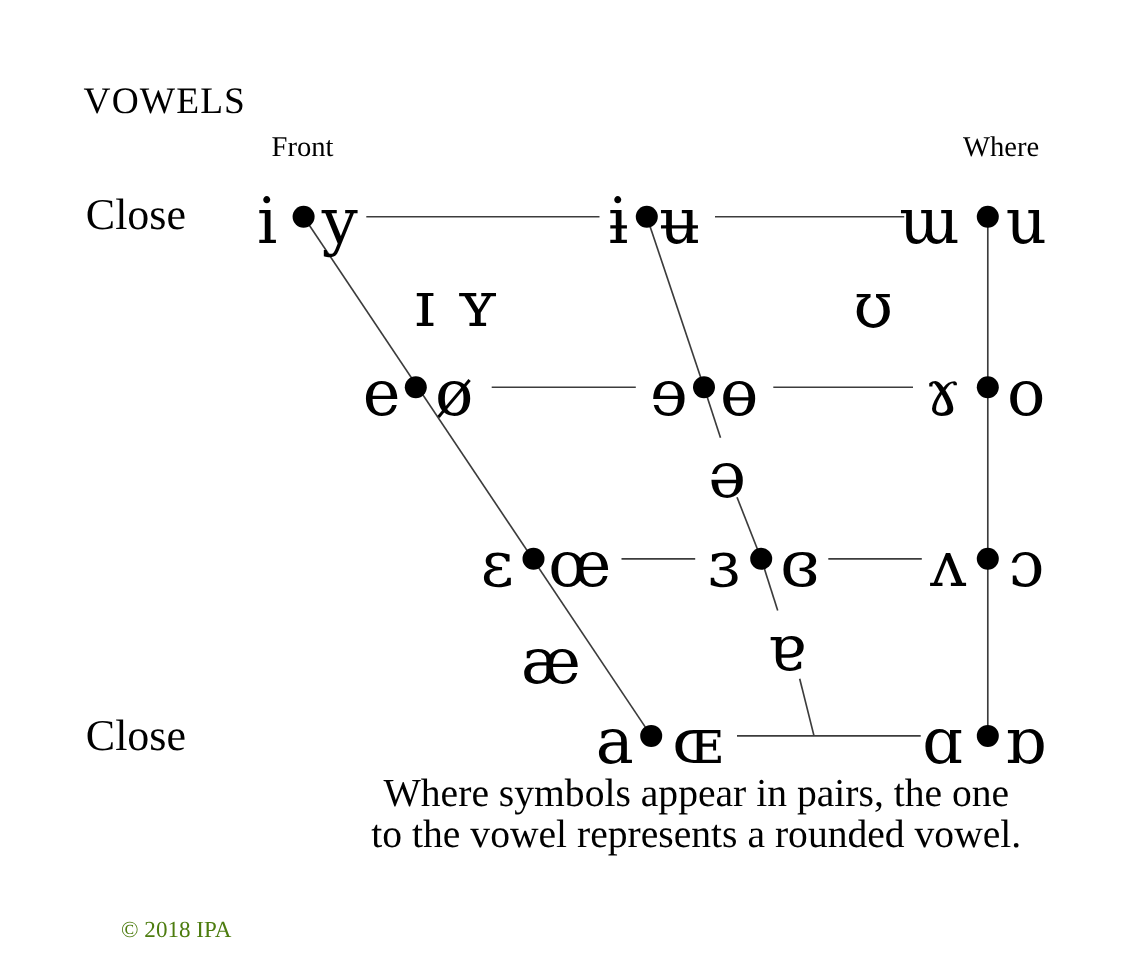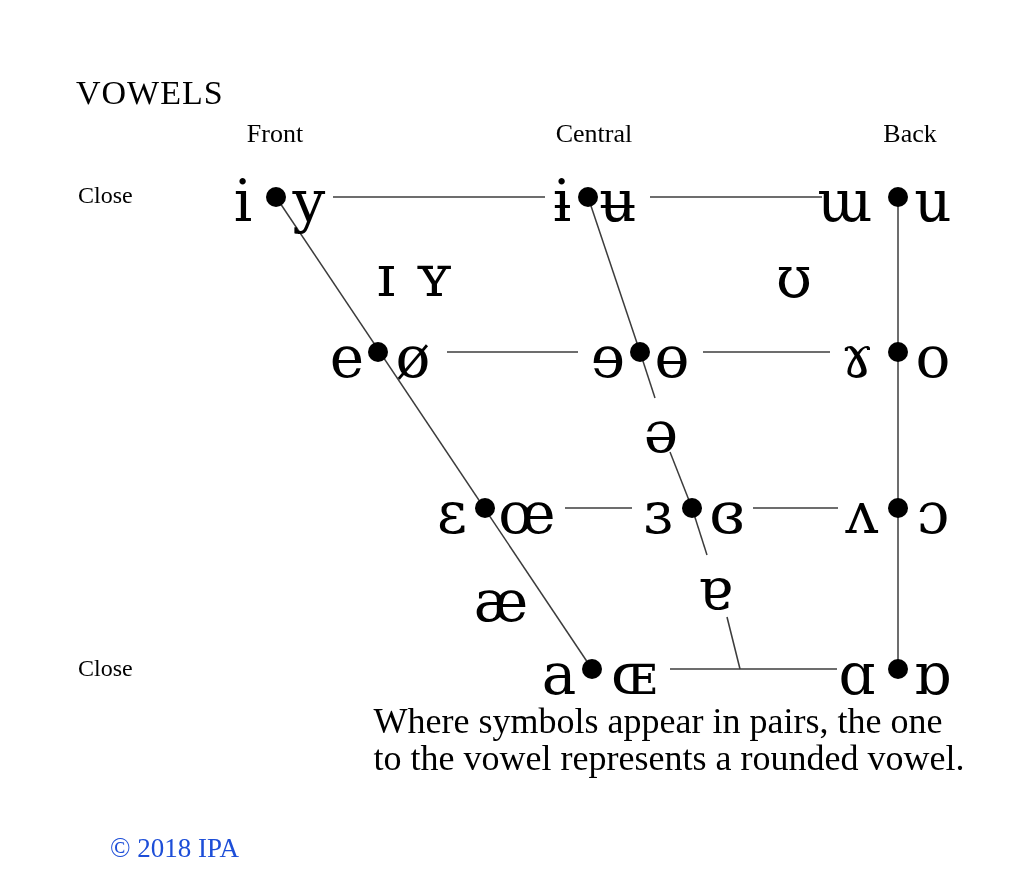--- a/index.html
+++ b/index.html
@@ -2,48 +2,47 @@
 <html><head>
 <meta charset="utf-8">
 <style>
   html,body{margin:0;padding:0;background:#ffffff;}
   .page{
     position:relative;width:1024px;height:872px;background:#ffffff;overflow:hidden;
     font-family:"Liberation Serif","DejaVu Serif",serif;color:#000;text-decoration:underline;
   }
   .title{position:absolute;left:76px;top:74px;font-size:34px;letter-spacing:1px;}
   .col-header{position:absolute;top:119px;transform:translateX(-50%);font-size:26px;white-space:nowrap;}
-  .row-label{position:absolute;left:78px;transform:translateY(-50%);font-size:24px;white-space:nowrap;}
+  .row-label{position:absolute;left:78px;transform:translateY(-50%);font-size:40px;white-space:nowrap;}
   .lines-svg{position:absolute;left:0;top:0;}
   .lines-svg line{stroke:#3c3c3c;stroke-width:1.5;}
   .lines-svg circle{fill:#000;}
   .vowel{
     position:absolute;transform:translate(-50%,-50%);
     font-family:"DejaVu Serif",serif;font-size:58px;line-height:1;white-space:nowrap;
   }
   .note{
     position:absolute;left:633px;top:703px;transform:translateX(-50%);
-    font-size:36px;line-height:37px;white-space:nowrap;margin-left:36px;
+    text-align:center;font-size:36px;line-height:37px;white-space:nowrap;
   }
   .footer-copyright,.footer-typefaces{
-    position:absolute;top:833px;font-size:27px;color:#1d4ed8;white-space:nowrap;
+    position:absolute;top:833px;font-size:21px;color:#4d7c0f;white-space:nowrap;
   }
   .footer-copyright{left:110px;}
   .footer-typefaces{left:287px;}
 </style>
 </head>
 <body>
 
 <div class="page">
 
   <div class="title">VOWELS</div>
 
   <span class="col-header" style="left:275px">Front</span>
-  <span class="col-header" style="left:594px">Central</span>
-  <span class="col-header" style="left:910px">Back</span>
+  <span class="col-header" style="left:910px">Where</span>
 
   <span class="row-label" style="top:195px">Close</span>
   <span class="row-label" style="top:668px">Close</span>
 
   <svg class="lines-svg" width="1024" height="872" viewBox="0 0 1024 872">
       <line x1="333" y1="197" x2="545" y2="197"></line>
       <line x1="650" y1="197" x2="822" y2="197"></line>
       <line x1="447" y1="352" x2="578" y2="352"></line>
       <line x1="703" y1="352" x2="830" y2="352"></line>
       <line x1="565" y1="508" x2="632" y2="508"></line>

